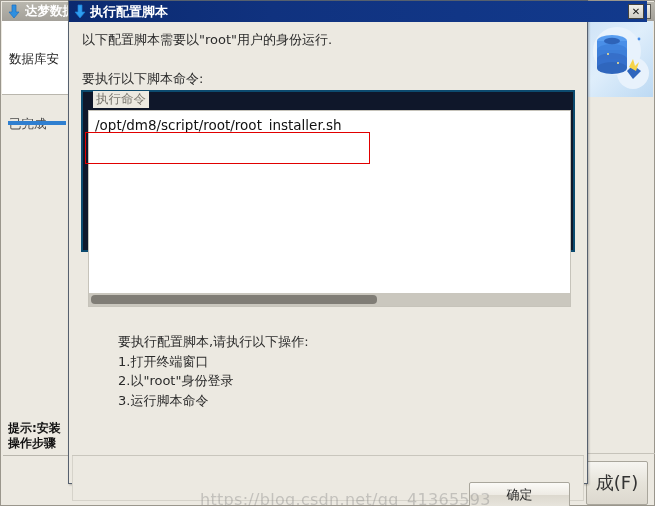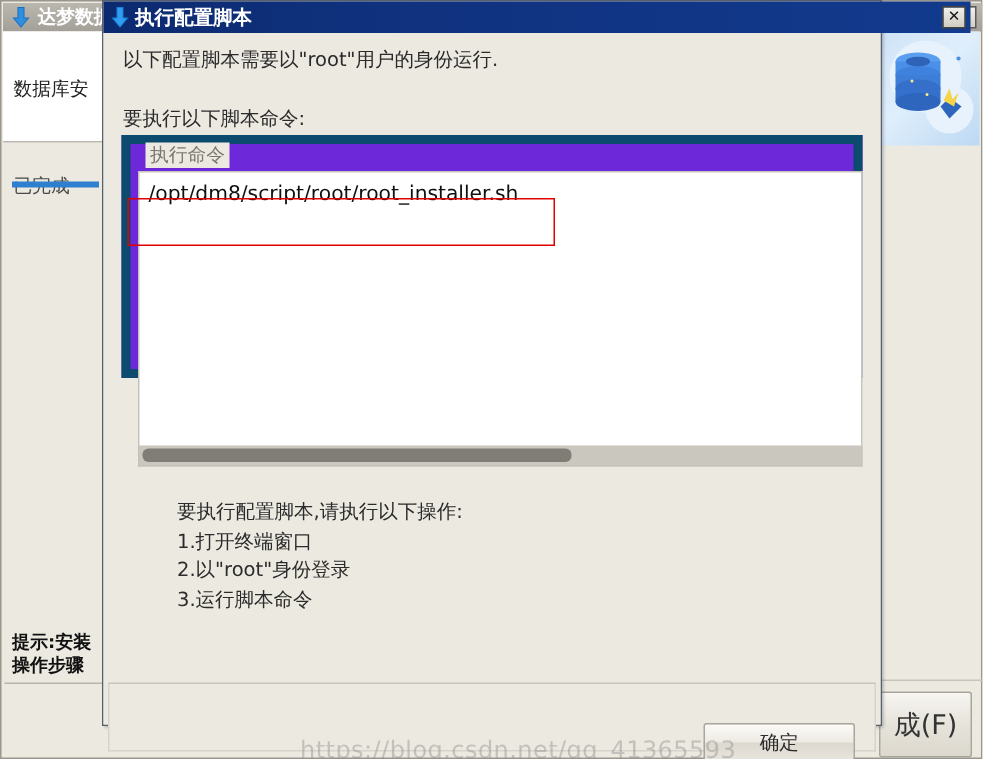--- a/index.html
+++ b/index.html
@@ -227,22 +227,22 @@
     white-space: nowrap;
   }
   #dlg-intro { left: 13px; top: 9px; }
   #dlg-cmd-label { left: 13px; top: 48px; }
 
   
   #cmd-group {
     position: absolute;
     left: 12px; top: 68px;
     width: 494px; height: 162px;
-    border: 6px solid #0c4a6e;
-    background: #6d28d9;
+    border: 2px solid #0c4a6e;
+    background: #0f172a;
     box-sizing: border-box;
   }
   #cmd-group-legend {
     position: absolute;
     left: 10px; top: -1px;
     font-size: 12.5px;
     color: #7a776f;
     background: #ece9e1;
     padding: 0 3px;
     white-space: nowrap;

